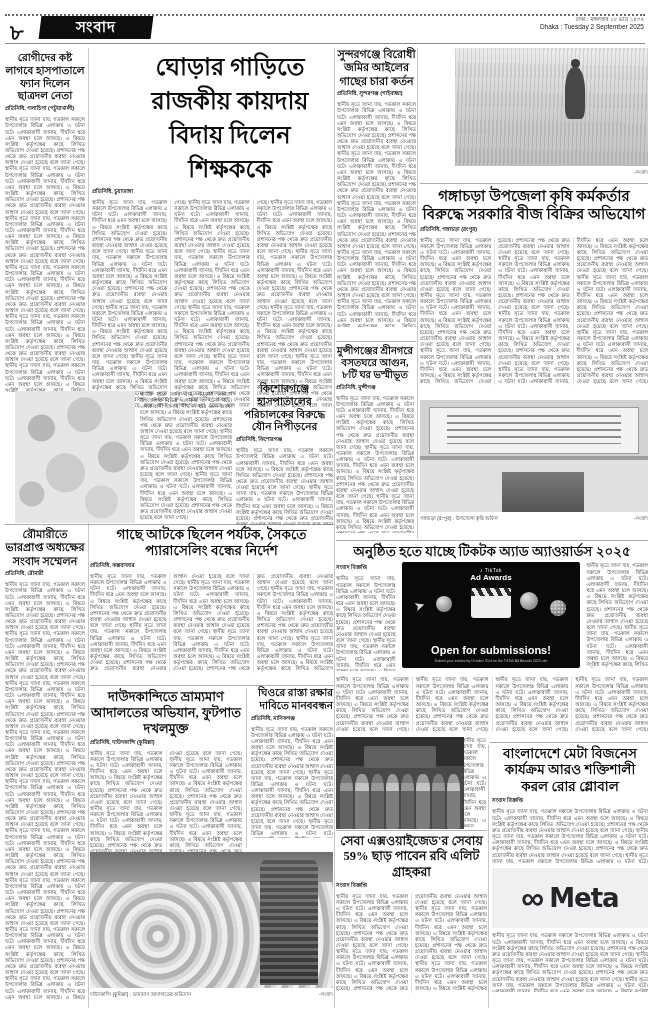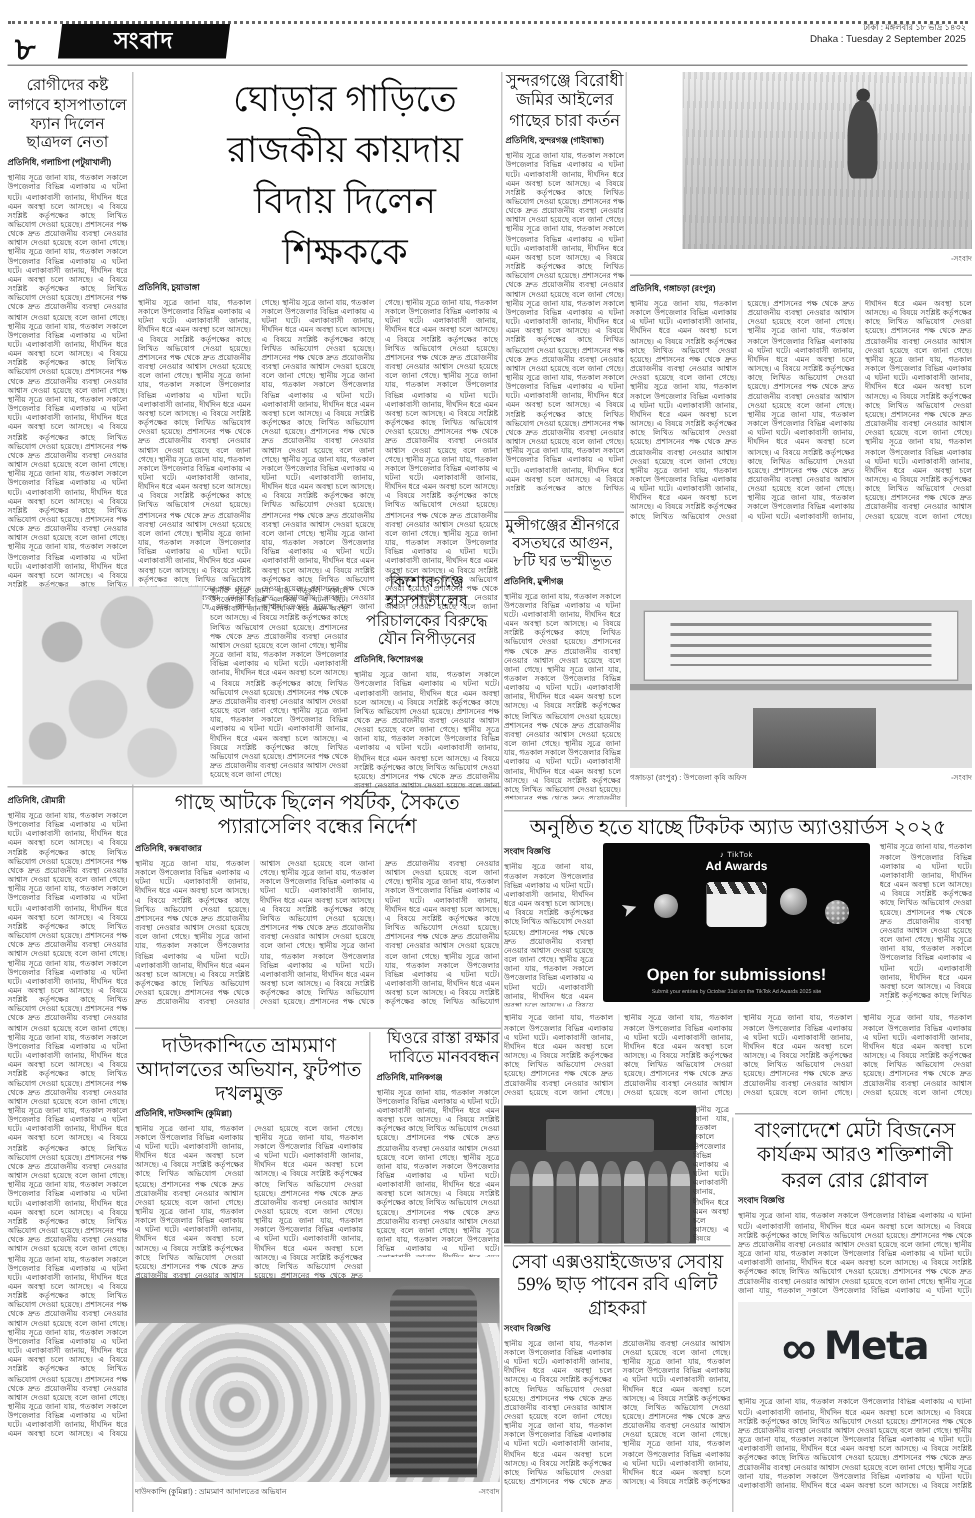--- a/index.html
+++ b/index.html
@@ -10,21 +10,21 @@
   .pagenum{position:absolute;left:10px;top:17px;font-size:21px;font-weight:bold;color:#111;}
   .nameplate{position:absolute;left:40px;top:16px;width:112px;height:23px;background:#0d0d0d;
              transform:skewX(-7deg);display:flex;align-items:center;justify-content:center;}
   .nameplate span{transform:skewX(7deg);color:#fff;font-weight:bold;font-size:15px;letter-spacing:1px;}
   .dateline{position:absolute;right:6px;top:16px;text-align:right;line-height:1.25;}
   .dateline .bn{font-size:5.5px;color:#333;}
   .dateline .en{font-size:6.5px;color:#222;}
   .headrule{position:absolute;left:5px;top:43px;width:640px;height:1px;background:#8a8a8a;}
   
   .art{position:absolute;}
-  .hl{font-weight:normal;text-align:center;margin:0 0 2px 0;color:#0c0c0c;
+  .hl{font-weight:bold;text-align:center;margin:0 0 2px 0;color:#0c0c0c;
       font-family:"Liberation Serif","Liberation Sans",serif;line-height:1.22;}
   .byline{font-size:5.5px;font-weight:bold;color:#111;margin:2px 0 3px 0;}
   .greek{font-size:5px;line-height:6.15px;text-align:justify;color:#2b2b2b;overflow:hidden;word-break:break-word;}
   .c2{column-count:2;column-gap:7px;column-rule:1px solid #e2e2e2;}
   .c3{column-count:3;column-gap:7px;column-rule:1px solid #e2e2e2;}
   .c4{column-count:4;column-gap:7px;column-rule:1px solid #e2e2e2;}
   
   .vr{position:absolute;width:1px;background:#c6c6c6;}
   .hrz{position:absolute;height:1px;background:#aeaeae;}
   
@@ -133,20 +133,21 @@
     <div class="stalks"></div>
     <div class="fhead"></div>
     <div class="figure"></div>
   </div>
   <div class="cap" style="left:455px;top:169px;width:193px;">
     <span></span>
     <span class="credit">-সংবাদ</span>
   </div>
 
   <section class="art" style="left:420px;top:187px;width:228px;">
+    <h2 class="hl" style="font-size:15px;">গঙ্গাচড়া উপজেলা কৃষি কর্মকর্তার বিরুদ্ধে সরকারি বীজ বিক্রির অভিযোগ</h2>
     <div class="byline">প্রতিনিধি, গঙ্গাচড়া (রংপুর)</div>
     <div class="greek c3" style="height:148px;">স্থানীয় সূত্রে জানা যায়, গতকাল সকালে উপজেলার বিভিন্ন এলাকায় এ ঘটনা ঘটে। এলাকাবাসী জানায়, দীর্ঘদিন ধরে এমন অবস্থা চলে আসছে। এ বিষয়ে সংশ্লিষ্ট কর্তৃপক্ষের কাছে লিখিত অভিযোগ দেওয়া হয়েছে। প্রশাসনের পক্ষ থেকে দ্রুত প্রয়োজনীয় ব্যবস্থা নেওয়ার আশ্বাস দেওয়া হয়েছে বলে জানা গেছে। স্থানীয় সূত্রে জানা যায়, গতকাল সকালে উপজেলার বিভিন্ন এলাকায় এ ঘটনা ঘটে। এলাকাবাসী জানায়, দীর্ঘদিন ধরে এমন অবস্থা চলে আসছে। এ বিষয়ে সংশ্লিষ্ট কর্তৃপক্ষের কাছে লিখিত অভিযোগ দেওয়া হয়েছে। প্রশাসনের পক্ষ থেকে দ্রুত প্রয়োজনীয় ব্যবস্থা নেওয়ার আশ্বাস দেওয়া হয়েছে বলে জানা গেছে। স্থানীয় সূত্রে জানা যায়, গতকাল সকালে উপজেলার বিভিন্ন এলাকায় এ ঘটনা ঘটে। এলাকাবাসী জানায়, দীর্ঘদিন ধরে এমন অবস্থা চলে আসছে। এ বিষয়ে সংশ্লিষ্ট কর্তৃপক্ষের কাছে লিখিত অভিযোগ দেওয়া হয়েছে। প্রশাসনের পক্ষ থেকে দ্রুত প্রয়োজনীয় ব্যবস্থা নেওয়ার আশ্বাস দেওয়া হয়েছে বলে জানা গেছে। স্থানীয় সূত্রে জানা যায়, গতকাল সকালে উপজেলার বিভিন্ন এলাকায় এ ঘটনা ঘটে। এলাকাবাসী জানায়, দীর্ঘদিন ধরে এমন অবস্থা চলে আসছে। এ বিষয়ে সংশ্লিষ্ট কর্তৃপক্ষের কাছে লিখিত অভিযোগ দেওয়া হয়েছে। প্রশাসনের পক্ষ থেকে দ্রুত প্রয়োজনীয় ব্যবস্থা নেওয়ার আশ্বাস দেওয়া হয়েছে বলে জানা গেছে। স্থানীয় সূত্রে জানা যায়, গতকাল সকালে উপজেলার বিভিন্ন এলাকায় এ ঘটনা ঘটে। এলাকাবাসী জানায়, দীর্ঘদিন ধরে এমন অবস্থা চলে আসছে। এ বিষয়ে সংশ্লিষ্ট কর্তৃপক্ষের কাছে লিখিত অভিযোগ দেওয়া হয়েছে। প্রশাসনের পক্ষ থেকে দ্রুত প্রয়োজনীয় ব্যবস্থা নেওয়ার আশ্বাস দেওয়া হয়েছে বলে জানা গেছে। স্থানীয় সূত্রে জানা যায়, গতকাল সকালে উপজেলার বিভিন্ন এলাকায় এ ঘটনা ঘটে। এলাকাবাসী জানায়, দীর্ঘদিন ধরে এমন অবস্থা চলে আসছে। এ বিষয়ে সংশ্লিষ্ট কর্তৃপক্ষের কাছে লিখিত অভিযোগ দেওয়া হয়েছে। প্রশাসনের পক্ষ থেকে দ্রুত প্রয়োজনীয় ব্যবস্থা নেওয়ার আশ্বাস দেওয়া হয়েছে বলে জানা গেছে। স্থানীয় সূত্রে জানা যায়, গতকাল সকালে উপজেলার বিভিন্ন এলাকায় এ ঘটনা ঘটে। এলাকাবাসী জানায়, দীর্ঘদিন ধরে এমন অবস্থা চলে আসছে। এ বিষয়ে সংশ্লিষ্ট কর্তৃপক্ষের কাছে লিখিত অভিযোগ দেওয়া হয়েছে। প্রশাসনের পক্ষ থেকে দ্রুত প্রয়োজনীয় ব্যবস্থা নেওয়ার আশ্বাস দেওয়া হয়েছে বলে জানা গেছে। স্থানীয় সূত্রে জানা যায়, গতকাল সকালে উপজেলার বিভিন্ন এলাকায় এ ঘটনা ঘটে। এলাকাবাসী জানায়, দীর্ঘদিন ধরে এমন অবস্থা চলে আসছে। এ বিষয়ে সংশ্লিষ্ট কর্তৃপক্ষের কাছে লিখিত অভিযোগ দেওয়া হয়েছে। প্রশাসনের পক্ষ থেকে দ্রুত প্রয়োজনীয় ব্যবস্থা নেওয়ার আশ্বাস দেওয়া হয়েছে বলে জানা গেছে। স্থানীয় সূত্রে জানা যায়, গতকাল সকালে উপজেলার বিভিন্ন এলাকায় এ ঘটনা ঘটে। এলাকাবাসী জানায়, দীর্ঘদিন ধরে এমন অবস্থা চলে আসছে। এ বিষয়ে সংশ্লিষ্ট কর্তৃপক্ষের কাছে লিখিত অভিযোগ দেওয়া হয়েছে। প্রশাসনের পক্ষ থেকে দ্রুত প্রয়োজনীয় ব্যবস্থা নেওয়ার আশ্বাস দেওয়া হয়েছে বলে জানা গেছে। </div>
   </section>
   <div class="photo building" style="left:420px;top:400px;width:228px;height:112px;">
     <div class="sign">
         <div class="lines"></div>
       </div>
     <div class="bar"></div>
     <div class="door"></div>
   </div>
@@ -164,20 +165,21 @@
     <div class="greek" style="height:78px;">স্থানীয় সূত্রে জানা যায়, গতকাল সকালে উপজেলার বিভিন্ন এলাকায় এ ঘটনা ঘটে। এলাকাবাসী জানায়, দীর্ঘদিন ধরে এমন অবস্থা চলে আসছে। এ বিষয়ে সংশ্লিষ্ট কর্তৃপক্ষের কাছে লিখিত অভিযোগ দেওয়া হয়েছে। প্রশাসনের পক্ষ থেকে দ্রুত প্রয়োজনীয় ব্যবস্থা নেওয়ার আশ্বাস দেওয়া হয়েছে বলে জানা গেছে। স্থানীয় সূত্রে জানা যায়, গতকাল সকালে উপজেলার বিভিন্ন এলাকায় এ ঘটনা ঘটে। এলাকাবাসী জানায়, দীর্ঘদিন ধরে এমন অবস্থা চলে আসছে। এ বিষয়ে সংশ্লিষ্ট কর্তৃপক্ষের কাছে লিখিত অভিযোগ দেওয়া হয়েছে। প্রশাসনের পক্ষ থেকে দ্রুত প্রয়োজনীয় ব্যবস্থা নেওয়ার আশ্বাস দেওয়া হয়েছে বলে জানা গেছে। স্থানীয় সূত্রে জানা যায়, গতকাল সকালে উপজেলার বিভিন্ন এলাকায় এ ঘটনা ঘটে। এলাকাবাসী জানায়, দীর্ঘদিন ধরে এমন অবস্থা চলে আসছে। এ বিষয়ে সংশ্লিষ্ট কর্তৃপক্ষের কাছে লিখিত অভিযোগ দেওয়া হয়েছে। প্রশাসনের পক্ষ থেকে দ্রুত প্রয়োজনীয় ব্যবস্থা নেওয়ার আশ্বাস দেওয়া হয়েছে বলে জানা গেছে। </div>
   </section>
 
   <section class="art" style="left:336px;top:345px;width:78px;">
     <h2 class="hl" style="font-size:10px;">মুন্সীগঞ্জের শ্রীনগরে বসতঘরে আগুন, ৮টি ঘর ভস্মীভূত</h2>
     <div class="byline">প্রতিনিধি, মুন্সীগঞ্জ</div>
     <div class="greek" style="height:138px;">স্থানীয় সূত্রে জানা যায়, গতকাল সকালে উপজেলার বিভিন্ন এলাকায় এ ঘটনা ঘটে। এলাকাবাসী জানায়, দীর্ঘদিন ধরে এমন অবস্থা চলে আসছে। এ বিষয়ে সংশ্লিষ্ট কর্তৃপক্ষের কাছে লিখিত অভিযোগ দেওয়া হয়েছে। প্রশাসনের পক্ষ থেকে দ্রুত প্রয়োজনীয় ব্যবস্থা নেওয়ার আশ্বাস দেওয়া হয়েছে বলে জানা গেছে। স্থানীয় সূত্রে জানা যায়, গতকাল সকালে উপজেলার বিভিন্ন এলাকায় এ ঘটনা ঘটে। এলাকাবাসী জানায়, দীর্ঘদিন ধরে এমন অবস্থা চলে আসছে। এ বিষয়ে সংশ্লিষ্ট কর্তৃপক্ষের কাছে লিখিত অভিযোগ দেওয়া হয়েছে। প্রশাসনের পক্ষ থেকে দ্রুত প্রয়োজনীয় ব্যবস্থা নেওয়ার আশ্বাস দেওয়া হয়েছে বলে জানা গেছে। স্থানীয় সূত্রে জানা যায়, গতকাল সকালে উপজেলার বিভিন্ন এলাকায় এ ঘটনা ঘটে। এলাকাবাসী জানায়, দীর্ঘদিন ধরে এমন অবস্থা চলে আসছে। এ বিষয়ে সংশ্লিষ্ট কর্তৃপক্ষের কাছে লিখিত অভিযোগ দেওয়া হয়েছে। প্রশাসনের পক্ষ থেকে দ্রুত প্রয়োজনীয় ব্যবস্থা নেওয়ার আশ্বাস দেওয়া হয়েছে বলে জানা গেছে। </div>
   </section>
 
   <section class="art" style="left:5px;top:528px;width:80px;">
+    <h2 class="hl" style="font-size:11px;">রৌমারীতে ভারপ্রাপ্ত অধ্যক্ষের সংবাদ সম্মেলন</h2>
     <div class="byline">প্রতিনিধি, রৌমারী</div>
     <div class="greek" style="height:418px;">স্থানীয় সূত্রে জানা যায়, গতকাল সকালে উপজেলার বিভিন্ন এলাকায় এ ঘটনা ঘটে। এলাকাবাসী জানায়, দীর্ঘদিন ধরে এমন অবস্থা চলে আসছে। এ বিষয়ে সংশ্লিষ্ট কর্তৃপক্ষের কাছে লিখিত অভিযোগ দেওয়া হয়েছে। প্রশাসনের পক্ষ থেকে দ্রুত প্রয়োজনীয় ব্যবস্থা নেওয়ার আশ্বাস দেওয়া হয়েছে বলে জানা গেছে। স্থানীয় সূত্রে জানা যায়, গতকাল সকালে উপজেলার বিভিন্ন এলাকায় এ ঘটনা ঘটে। এলাকাবাসী জানায়, দীর্ঘদিন ধরে এমন অবস্থা চলে আসছে। এ বিষয়ে সংশ্লিষ্ট কর্তৃপক্ষের কাছে লিখিত অভিযোগ দেওয়া হয়েছে। প্রশাসনের পক্ষ থেকে দ্রুত প্রয়োজনীয় ব্যবস্থা নেওয়ার আশ্বাস দেওয়া হয়েছে বলে জানা গেছে। স্থানীয় সূত্রে জানা যায়, গতকাল সকালে উপজেলার বিভিন্ন এলাকায় এ ঘটনা ঘটে। এলাকাবাসী জানায়, দীর্ঘদিন ধরে এমন অবস্থা চলে আসছে। এ বিষয়ে সংশ্লিষ্ট কর্তৃপক্ষের কাছে লিখিত অভিযোগ দেওয়া হয়েছে। প্রশাসনের পক্ষ থেকে দ্রুত প্রয়োজনীয় ব্যবস্থা নেওয়ার আশ্বাস দেওয়া হয়েছে বলে জানা গেছে। স্থানীয় সূত্রে জানা যায়, গতকাল সকালে উপজেলার বিভিন্ন এলাকায় এ ঘটনা ঘটে। এলাকাবাসী জানায়, দীর্ঘদিন ধরে এমন অবস্থা চলে আসছে। এ বিষয়ে সংশ্লিষ্ট কর্তৃপক্ষের কাছে লিখিত অভিযোগ দেওয়া হয়েছে। প্রশাসনের পক্ষ থেকে দ্রুত প্রয়োজনীয় ব্যবস্থা নেওয়ার আশ্বাস দেওয়া হয়েছে বলে জানা গেছে। স্থানীয় সূত্রে জানা যায়, গতকাল সকালে উপজেলার বিভিন্ন এলাকায় এ ঘটনা ঘটে। এলাকাবাসী জানায়, দীর্ঘদিন ধরে এমন অবস্থা চলে আসছে। এ বিষয়ে সংশ্লিষ্ট কর্তৃপক্ষের কাছে লিখিত অভিযোগ দেওয়া হয়েছে। প্রশাসনের পক্ষ থেকে দ্রুত প্রয়োজনীয় ব্যবস্থা নেওয়ার আশ্বাস দেওয়া হয়েছে বলে জানা গেছে। স্থানীয় সূত্রে জানা যায়, গতকাল সকালে উপজেলার বিভিন্ন এলাকায় এ ঘটনা ঘটে। এলাকাবাসী জানায়, দীর্ঘদিন ধরে এমন অবস্থা চলে আসছে। এ বিষয়ে সংশ্লিষ্ট কর্তৃপক্ষের কাছে লিখিত অভিযোগ দেওয়া হয়েছে। প্রশাসনের পক্ষ থেকে দ্রুত প্রয়োজনীয় ব্যবস্থা নেওয়ার আশ্বাস দেওয়া হয়েছে বলে জানা গেছে। স্থানীয় সূত্রে জানা যায়, গতকাল সকালে উপজেলার বিভিন্ন এলাকায় এ ঘটনা ঘটে। এলাকাবাসী জানায়, দীর্ঘদিন ধরে এমন অবস্থা চলে আসছে। এ বিষয়ে সংশ্লিষ্ট কর্তৃপক্ষের কাছে লিখিত অভিযোগ দেওয়া হয়েছে। প্রশাসনের পক্ষ থেকে দ্রুত প্রয়োজনীয় ব্যবস্থা নেওয়ার আশ্বাস দেওয়া হয়েছে বলে জানা গেছে। স্থানীয় সূত্রে জানা যায়, গতকাল সকালে উপজেলার বিভিন্ন এলাকায় এ ঘটনা ঘটে। এলাকাবাসী জানায়, দীর্ঘদিন ধরে এমন অবস্থা চলে আসছে। এ বিষয়ে সংশ্লিষ্ট কর্তৃপক্ষের কাছে লিখিত অভিযোগ দেওয়া হয়েছে। প্রশাসনের পক্ষ থেকে দ্রুত প্রয়োজনীয় ব্যবস্থা নেওয়ার আশ্বাস দেওয়া হয়েছে বলে জানা গেছে। স্থানীয় সূত্রে জানা যায়, গতকাল সকালে উপজেলার বিভিন্ন এলাকায় এ ঘটনা ঘটে। এলাকাবাসী জানায়, দীর্ঘদিন ধরে এমন অবস্থা চলে আসছে। এ বিষয়ে সংশ্লিষ্ট কর্তৃপক্ষের কাছে লিখিত অভিযোগ দেওয়া হয়েছে। প্রশাসনের পক্ষ থেকে দ্রুত প্রয়োজনীয় ব্যবস্থা নেওয়ার আশ্বাস দেওয়া হয়েছে বলে জানা গেছে। </div>
   </section>
 
   <section class="art" style="left:90px;top:527px;width:243px;">
     <h2 class="hl" style="font-size:13.5px;text-align:center;">গাছে আটকে ছিলেন পর্যটক, সৈকতে প্যারাসেলিং বন্ধের নির্দেশ</h2>
     <div class="byline">প্রতিনিধি, কক্সবাজার</div>
     <div class="greek c3" style="height:100px;">স্থানীয় সূত্রে জানা যায়, গতকাল সকালে উপজেলার বিভিন্ন এলাকায় এ ঘটনা ঘটে। এলাকাবাসী জানায়, দীর্ঘদিন ধরে এমন অবস্থা চলে আসছে। এ বিষয়ে সংশ্লিষ্ট কর্তৃপক্ষের কাছে লিখিত অভিযোগ দেওয়া হয়েছে। প্রশাসনের পক্ষ থেকে দ্রুত প্রয়োজনীয় ব্যবস্থা নেওয়ার আশ্বাস দেওয়া হয়েছে বলে জানা গেছে। স্থানীয় সূত্রে জানা যায়, গতকাল সকালে উপজেলার বিভিন্ন এলাকায় এ ঘটনা ঘটে। এলাকাবাসী জানায়, দীর্ঘদিন ধরে এমন অবস্থা চলে আসছে। এ বিষয়ে সংশ্লিষ্ট কর্তৃপক্ষের কাছে লিখিত অভিযোগ দেওয়া হয়েছে। প্রশাসনের পক্ষ থেকে দ্রুত প্রয়োজনীয় ব্যবস্থা নেওয়ার আশ্বাস দেওয়া হয়েছে বলে জানা গেছে। স্থানীয় সূত্রে জানা যায়, গতকাল সকালে উপজেলার বিভিন্ন এলাকায় এ ঘটনা ঘটে। এলাকাবাসী জানায়, দীর্ঘদিন ধরে এমন অবস্থা চলে আসছে। এ বিষয়ে সংশ্লিষ্ট কর্তৃপক্ষের কাছে লিখিত অভিযোগ দেওয়া হয়েছে। প্রশাসনের পক্ষ থেকে দ্রুত প্রয়োজনীয় ব্যবস্থা নেওয়ার আশ্বাস দেওয়া হয়েছে বলে জানা গেছে। স্থানীয় সূত্রে জানা যায়, গতকাল সকালে উপজেলার বিভিন্ন এলাকায় এ ঘটনা ঘটে। এলাকাবাসী জানায়, দীর্ঘদিন ধরে এমন অবস্থা চলে আসছে। এ বিষয়ে সংশ্লিষ্ট কর্তৃপক্ষের কাছে লিখিত অভিযোগ দেওয়া হয়েছে। প্রশাসনের পক্ষ থেকে দ্রুত প্রয়োজনীয় ব্যবস্থা নেওয়ার আশ্বাস দেওয়া হয়েছে বলে জানা গেছে। স্থানীয় সূত্রে জানা যায়, গতকাল সকালে উপজেলার বিভিন্ন এলাকায় এ ঘটনা ঘটে। এলাকাবাসী জানায়, দীর্ঘদিন ধরে এমন অবস্থা চলে আসছে। এ বিষয়ে সংশ্লিষ্ট কর্তৃপক্ষের কাছে লিখিত অভিযোগ দেওয়া হয়েছে। প্রশাসনের পক্ষ থেকে দ্রুত প্রয়োজনীয় ব্যবস্থা নেওয়ার আশ্বাস দেওয়া হয়েছে বলে জানা গেছে। স্থানীয় সূত্রে জানা যায়, গতকাল সকালে উপজেলার বিভিন্ন এলাকায় এ ঘটনা ঘটে। এলাকাবাসী জানায়, দীর্ঘদিন ধরে এমন অবস্থা চলে আসছে। এ বিষয়ে সংশ্লিষ্ট কর্তৃপক্ষের কাছে লিখিত অভিযোগ দেওয়া হয়েছে। প্রশাসনের পক্ষ থেকে দ্রুত প্রয়োজনীয় ব্যবস্থা নেওয়ার আশ্বাস দেওয়া হয়েছে বলে জানা গেছে। স্থানীয় সূত্রে জানা যায়, গতকাল সকালে উপজেলার বিভিন্ন এলাকায় এ ঘটনা ঘটে। এলাকাবাসী জানায়, দীর্ঘদিন ধরে এমন অবস্থা চলে আসছে। এ বিষয়ে সংশ্লিষ্ট কর্তৃপক্ষের কাছে লিখিত অভিযোগ দেওয়া হয়েছে। প্রশাসনের পক্ষ থেকে দ্রুত প্রয়োজনীয় ব্যবস্থা নেওয়ার আশ্বাস দেওয়া হয়েছে বলে জানা গেছে। </div>
   </section>
 

